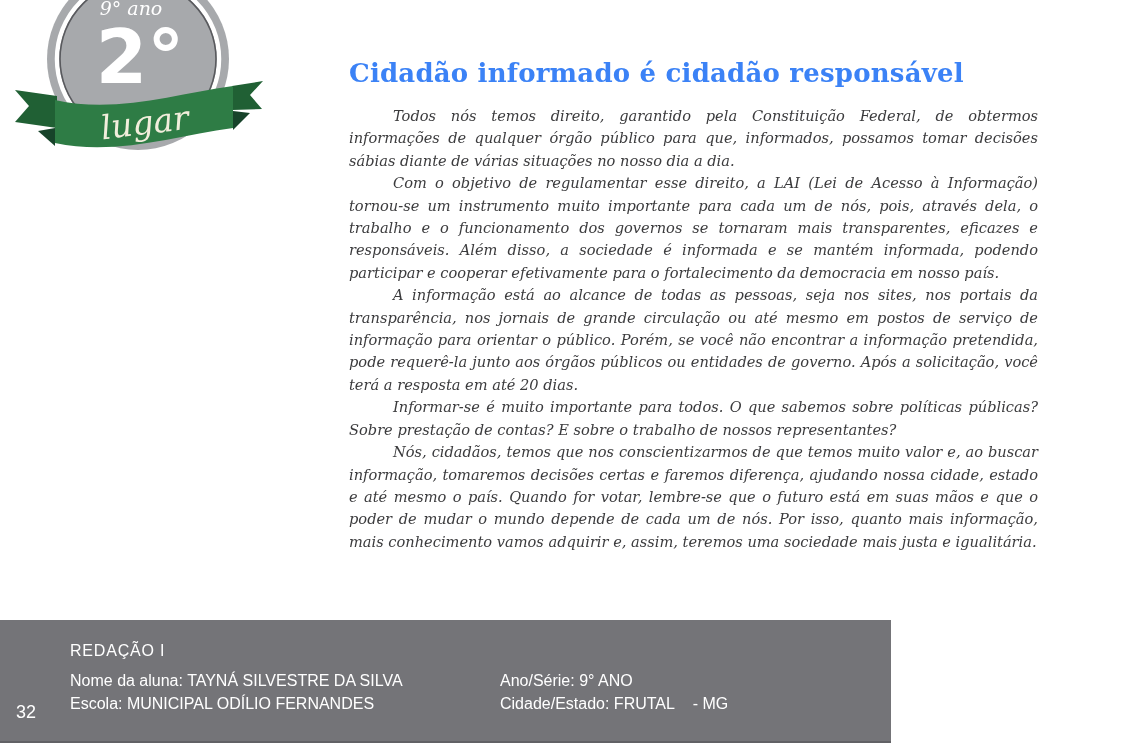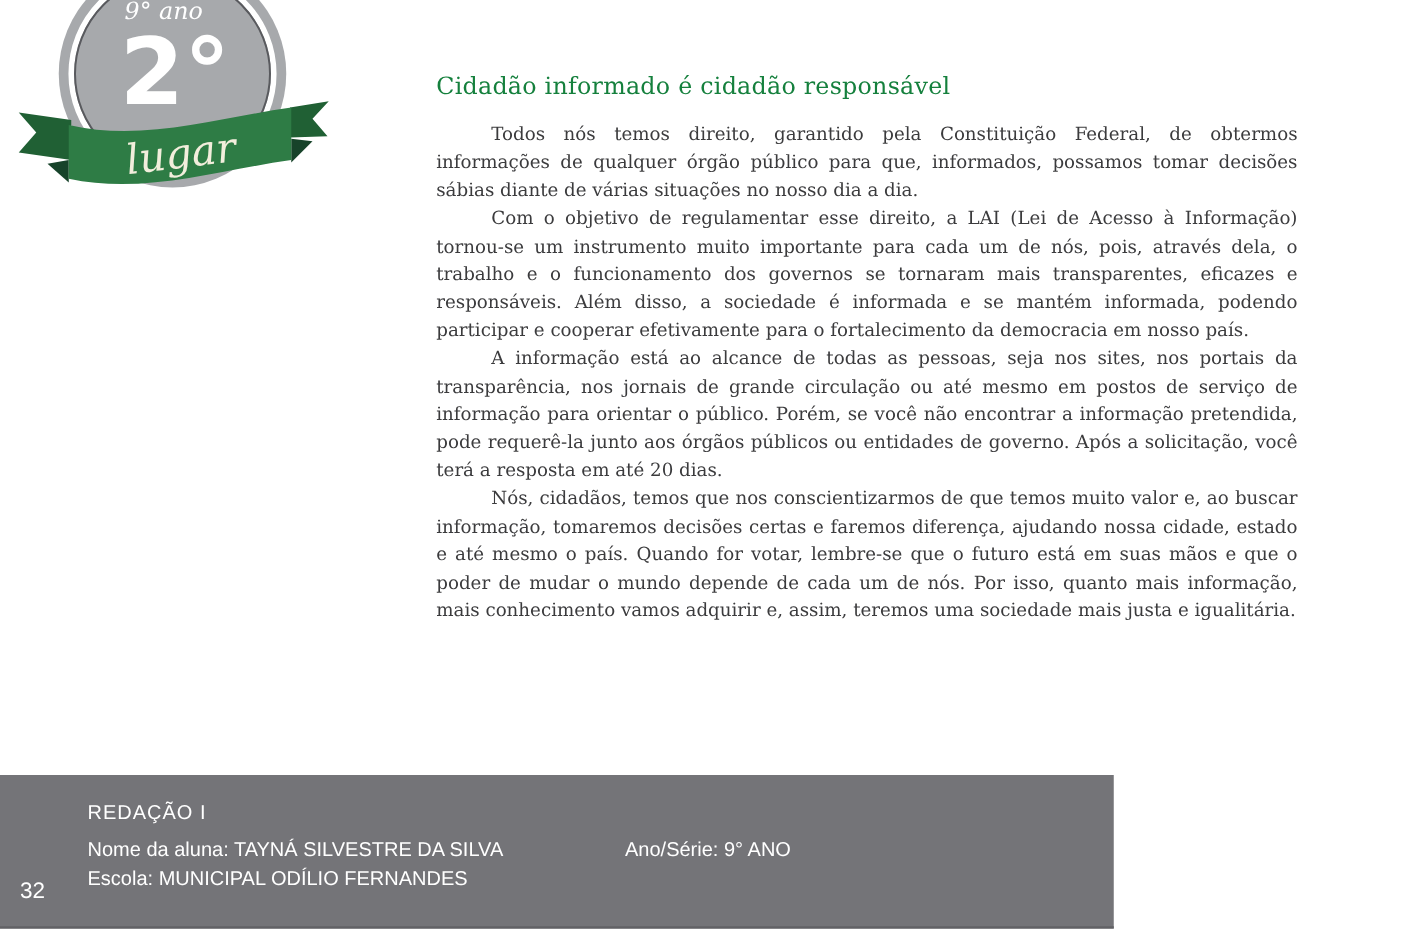--- a/index.html
+++ b/index.html
@@ -13,28 +13,29 @@
     font-family: "Liberation Sans", sans-serif;
   }
 
   
   .badge-svg { position: absolute; left: 0; top: 0; display: block; }
 
   
   .article { position: absolute; left: 349px; top: 58px; width: 689px; }
   .article-title {
     font-family: "DejaVu Serif", serif;
-    font-weight: 400;
-    font-size: 19px;
-    color: #15803d;
+    font-weight: 700;
+    font-size: 26px;
+    color: #3b82f6;
     letter-spacing: 0.2px;
   }
   .article-body {
     margin-top: 17px;
     font-family: "DejaVu Serif", serif;
+    font-style: italic;
     font-size: 14.6px;
     line-height: 22.4px;
     text-align: justify;
     color: #3b3b3d;
   }
   .article-body p { text-indent: 44px; }
 
   
   .footer {
     position: absolute;
@@ -81,20 +82,21 @@
     <path d="M55,100 C115,114 175,94 233,86 L233,128 C175,136 115,156 55,143 Z" fill="#2e7c45"></path>
     <text x="146" y="134" transform="rotate(-7 146 134)" text-anchor="middle" fill="#f2eedc" font-family="DejaVu Serif, serif" font-style="italic" font-size="33">lugar</text>
   </svg>
 
   <div class="article">
     <h1 class="article-title">Cidadão informado é cidadão responsável</h1>
     <div class="article-body">
       <p>Todos nós temos direito, garantido pela Constituição Federal, de obtermos informações de qualquer órgão público para que, informados, possamos tomar decisões sábias diante de várias situações no nosso dia a dia.</p>
       <p>Com o objetivo de regulamentar esse direito, a LAI (Lei de Acesso à Informação) tornou-se um instrumento muito importante para cada um de nós, pois, através dela, o trabalho e o funcionamento dos governos se tornaram mais transparentes, eficazes e responsáveis. Além disso, a sociedade é informada e se mantém informada, podendo participar e cooperar efetivamente para o fortalecimento da democracia em nosso país.</p>
       <p>A informação está ao alcance de todas as pessoas, seja nos sites, nos portais da transparência, nos jornais de grande circulação ou até mesmo em postos de serviço de informação para orientar o público. Porém, se você não encontrar a informação pretendida, pode requerê-la junto aos órgãos públicos ou entidades de governo. Após a solicitação, você terá a resposta em até 20 dias.</p>
+      <p>Informar-se é muito importante para todos. O que sabemos sobre políticas públicas? Sobre prestação de contas? E sobre o trabalho de nossos representantes?</p>
       <p>Nós, cidadãos, temos que nos conscientizarmos de que temos muito valor e, ao buscar informação, tomaremos decisões certas e faremos diferença, ajudando nossa cidade, estado e até mesmo o país. Quando for votar, lembre-se que o futuro está em suas mãos e que o poder de mudar o mundo depende de cada um de nós. Por isso, quanto mais informação, mais conhecimento vamos adquirir e, assim, teremos uma sociedade mais justa e igualitária.</p>
     </div>
   </div>
 
   <div class="footer">
     <div class="f-text f-section">REDAÇÃO I</div>
 
     <div class="f-text f-school">
       <span>Escola:</span>
       <span>MUNICIPAL ODÍLIO FERNANDES</span>
@@ -103,19 +105,24 @@
     <div class="f-text f-name">
       <span>Nome da aluna:</span>
       <span>TAYNÁ SILVESTRE DA SILVA</span>
     </div>
 
     <div class="f-text f-grade">
       <span>Ano/Série:</span>
       <span>9° ANO</span>
     </div>
 
+    <div class="f-text f-city">
+      <span>Cidade/Estado:</span>
+      <span>FRUTAL</span>
+      <span class="state-gap">- MG</span>
+    </div>
 
     <div class="f-text f-page">32</div>
 
     <div class="footer-bottom-strip"></div>
   </div>
 
 </div>
 
 </body></html>

